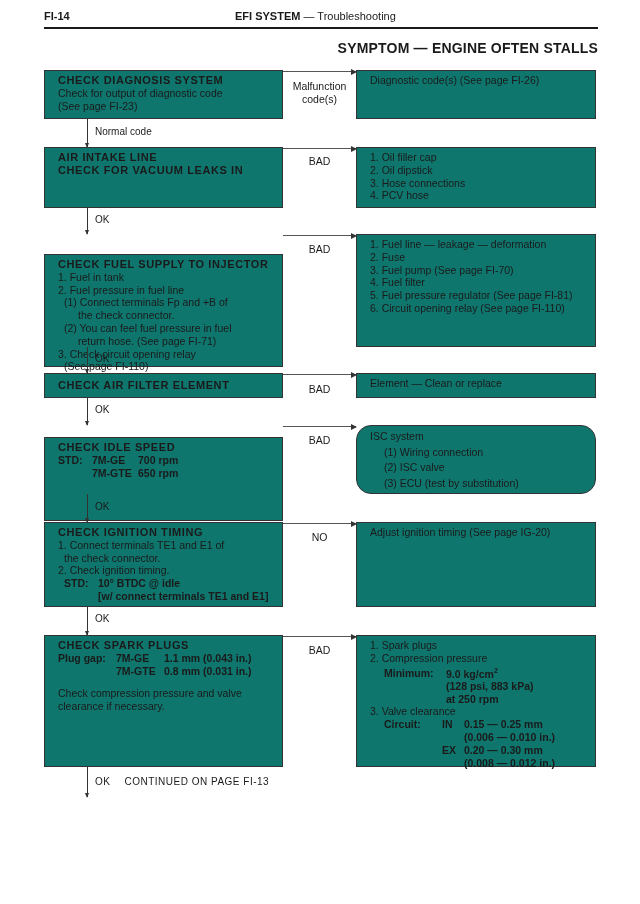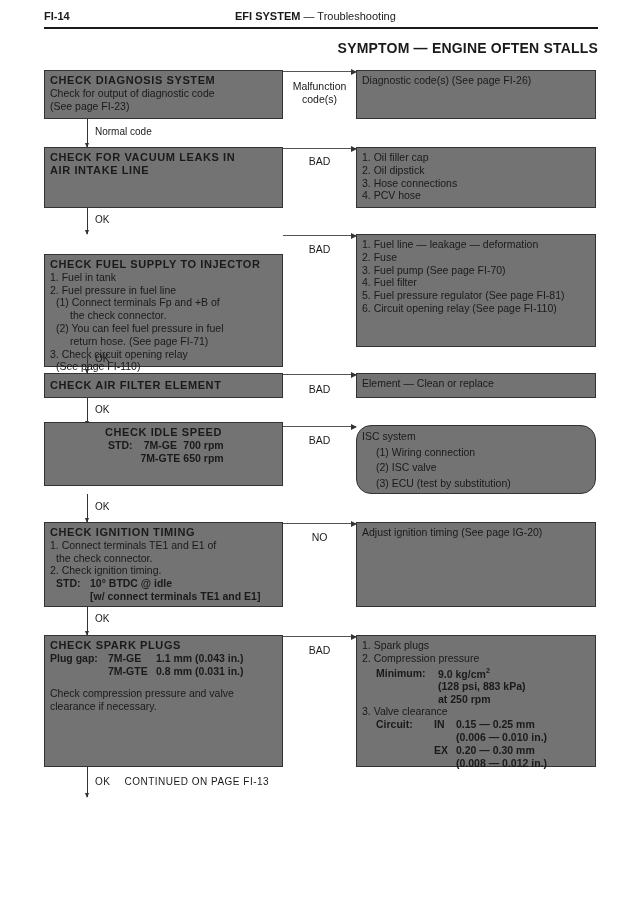--- a/index.html
+++ b/index.html
@@ -8,23 +8,23 @@
       font-family: "Liberation Sans", sans-serif; color: #1a1a1a;
     }
     .abs { position: absolute; }
     .header-page { left: 44px; top: 10px; font-size: 11px; font-weight: bold; }
     .header-title { left: 235px; top: 10px; font-size: 11px; }
     .header-title b { font-weight: bold; }
     .header-rule { left: 44px; top: 27px; width: 554px; height: 0; border-top: 2px solid #1a1a1a; }
     .symptom { right: 42px; top: 40px; font-size: 14px; font-weight: bold; letter-spacing: 0.2px; }
 
     .box {
-      position: absolute; border: 1px solid #333; background: #737373;
+      position: absolute; border: 1px solid #333; background: #0f766e;
       box-sizing: border-box; font-size: 10.5px; line-height: 12.8px;
-      padding: 3px 5px;
+      padding: 3px 13px;
     }
     .lbox { left: 44px; width: 239px; }
     .rbox { left: 356px; width: 240px; }
     .box .ttl { font-weight: bold; letter-spacing: 0.6px; font-size: 11px; }
     .line { white-space: pre; }
     .bold { font-weight: bold; }
     .ind1 { padding-left: 6px; }
     .ind2 { padding-left: 20px; }
     .ind3 { padding-left: 14px; }
 
@@ -63,22 +63,22 @@
   <div>Malfunction</div>
   <div>code(s)</div>
 </div>
 <div class="box rbox" style="top:70px; height:49px;">
   <div class="line">Diagnostic code(s) (See page FI-26)</div>
 </div>
 <div class="vline" style="top:119px; height:28px;"></div>
 <div class="conn-label" style="left:95px; top:126px;">Normal code</div>
 
 <div class="box lbox" style="top:147px; height:61px;">
+  <div class="ttl">AIR INTAKE LINE</div>
   <div class="ttl">CHECK FOR VACUUM LEAKS IN</div>
-  <div class="ttl">AIR INTAKE LINE</div>
 </div>
 <div class="hline" style="top:148px;"></div>
 <div class="branch-label" style="top:155px;">BAD</div>
 <div class="box rbox" style="top:147px; height:61px;">
   <div class="line">1. Oil filler cap</div>
   <div class="line">2. Oil dipstick</div>
   <div class="line">3. Hose connections</div>
   <div class="line">4. PCV hose</div>
 </div>
 <div class="vline" style="top:208px; height:26px;"></div>
@@ -112,21 +112,21 @@
   <div class="ttl" style="margin-top:2px;">CHECK AIR FILTER ELEMENT</div>
 </div>
 <div class="hline" style="top:374px;"></div>
 <div class="branch-label" style="top:383px;">BAD</div>
 <div class="box rbox" style="top:373px; height:25px;">
   <div class="line">Element — Clean or replace</div>
 </div>
 <div class="vline" style="top:398px; height:27px;"></div>
 <div class="conn-label" style="left:95px; top:404px;">OK</div>
 
-<div class="box lbox" style="top:422px; height:64px;text-align:center;">
+<div class="box lbox" style="top:437px; height:84px;">
   <div class="ttl">CHECK IDLE SPEED</div>
   <div class="line bold"><span class="tab" style="width:34px;">STD:</span><span class="tab" style="width:46px;">7M-GE</span><span>700 rpm</span></div>
   <div class="line bold"><span class="tab" style="width:34px;"></span><span class="tab" style="width:46px;">7M-GTE</span><span>650 rpm</span></div>
 </div>
 <div class="hline" style="top:426px;"></div>
 <div class="branch-label" style="top:434px;">BAD</div>
 <div class="box rbox" style="top:425px; height:69px; line-height:15.5px;border-radius:15px;">
   <div class="line">ISC system</div>
   <div class="line ind3">(1) Wiring connection</div>
   <div class="line ind3">(2) ISC valve</div>

